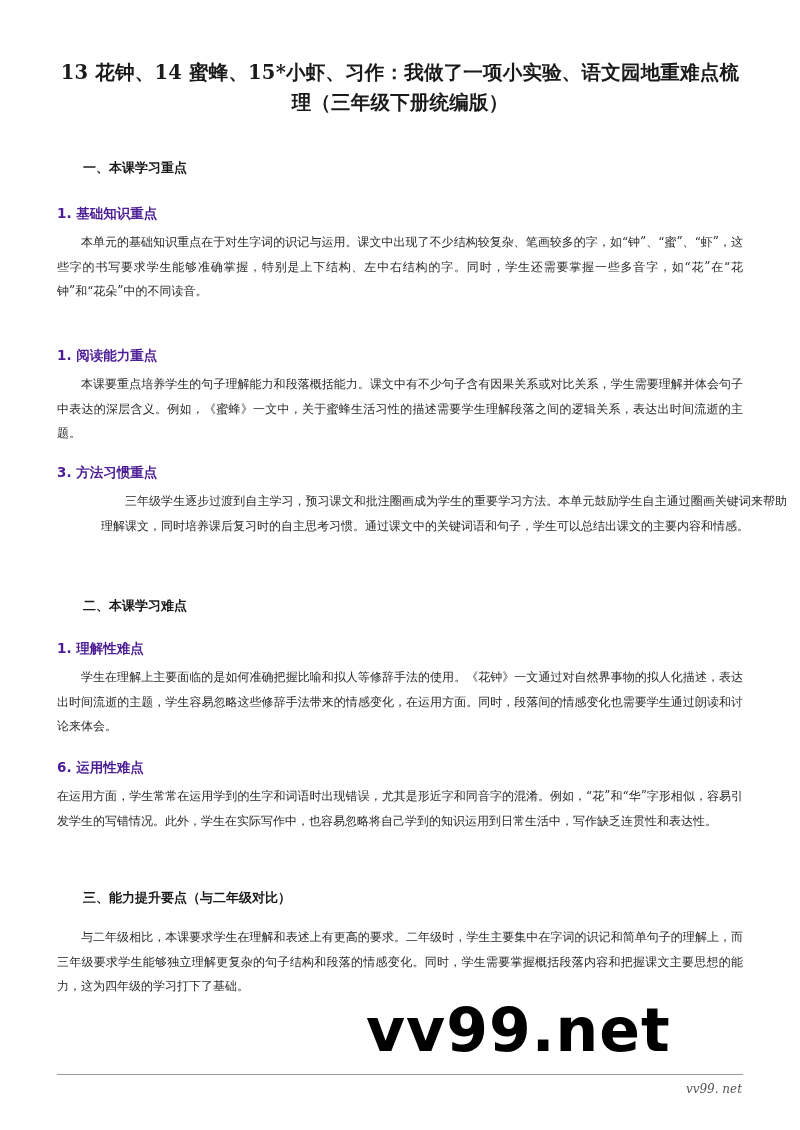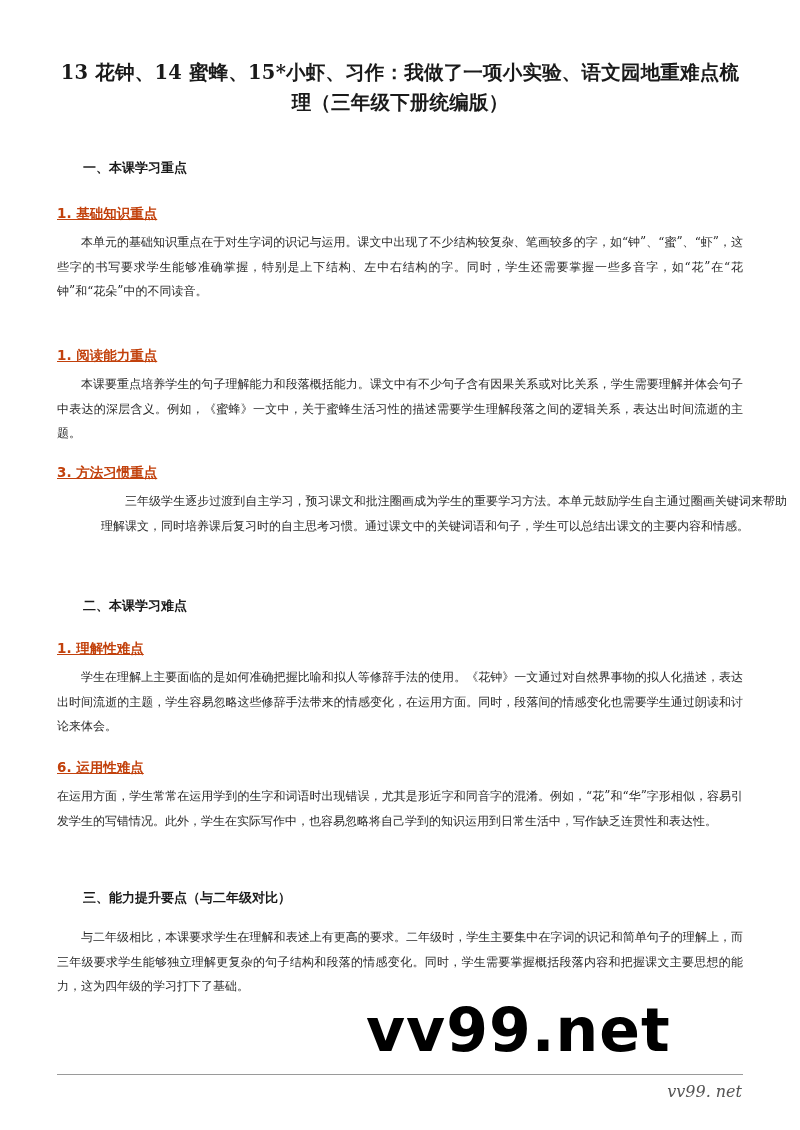--- a/index.html
+++ b/index.html
@@ -44,22 +44,21 @@
       color: #1a1a1a;
       margin-left: 26px;
     }
     .h2 {
       position: absolute;
       left: 0;
       font-family: "DejaVu Sans", "Liberation Sans", sans-serif;
       font-weight: bold;
       font-size: 13.5px;
       line-height: 20px;
-      color: #c2410c;
-      text-decoration: underline;
+      color: #4c1d95;
     }
     .para {
       position: absolute;
       left: 0;
       width: 686px;
       font-family: "DejaVu Serif", "Liberation Serif", serif;
       font-size: 12px;
       line-height: 24.5px;
       color: #2a2a2a;
       text-align: justify;
@@ -87,21 +86,21 @@
       width: 686px;
       height: 0;
       border-top: 1.5px solid #9a9a9a;
     }
     .footer-text {
       position: absolute;
       right: 58px;
       top: 1082px;
       font-family: "DejaVu Serif", "Liberation Serif", serif;
       font-style: italic;
-      font-size: 16px;
+      font-size: 12px;
       color: #555555;
     }
   </style>
 </head>
 <body>
 
 <div class="watermark">vv99.net</div>
 
 <div class="page content">
   <div class="doc-title">13 花钟、14 蜜蜂、15*小虾、习作：我做了一项小实验、语文园地重难点梳理（三年级下册统编版）</div>

